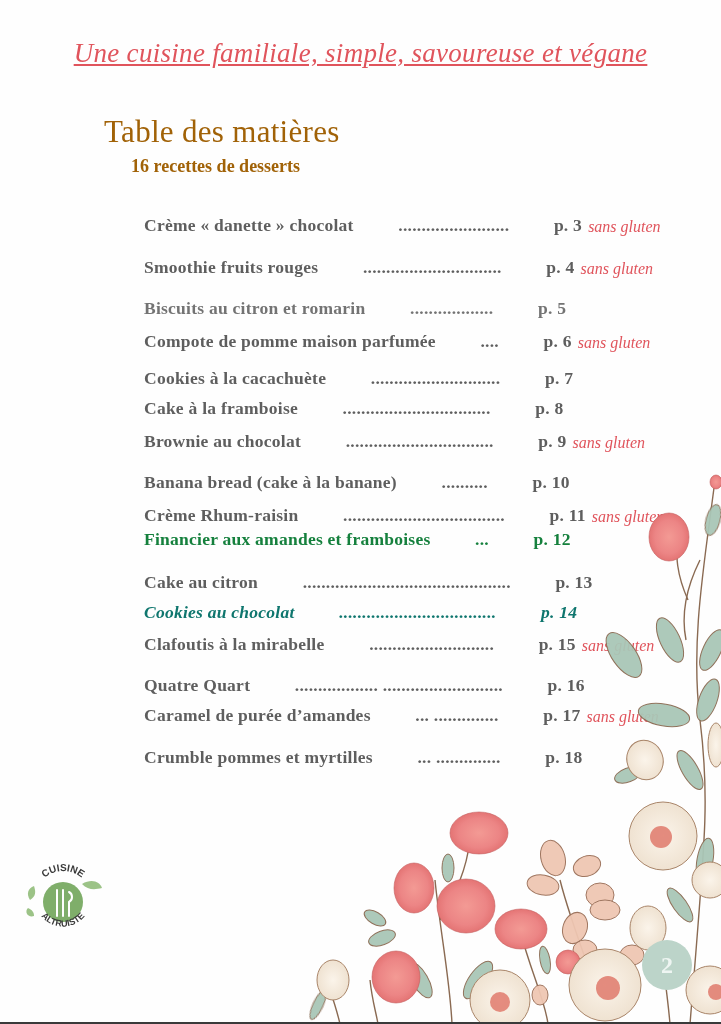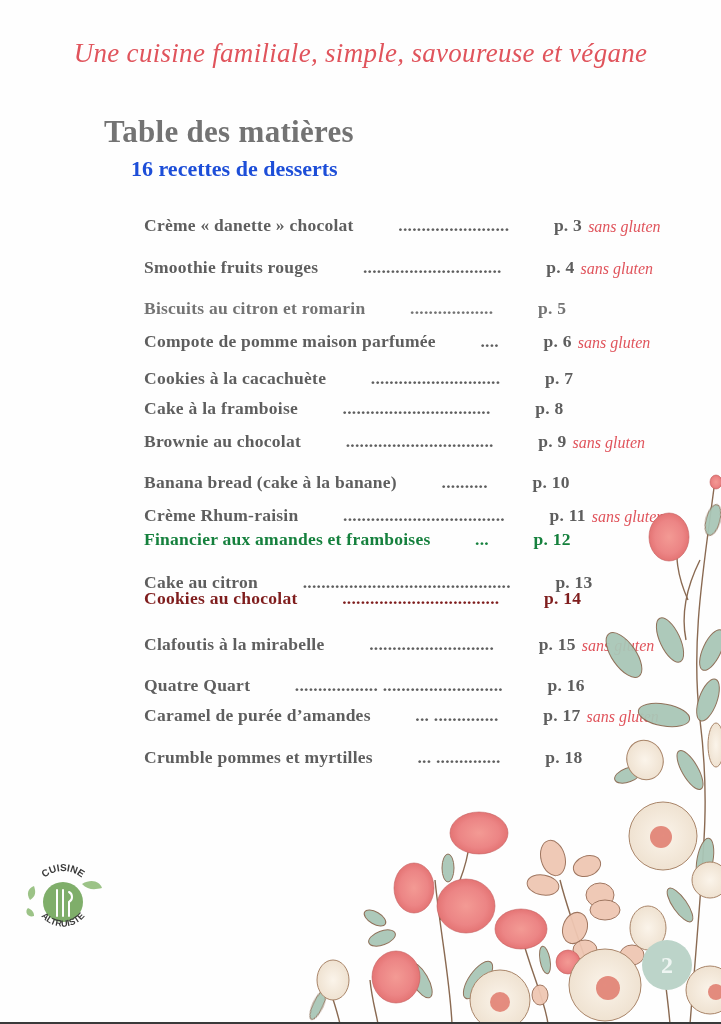--- a/index.html
+++ b/index.html
@@ -7,30 +7,31 @@
       width: 721px; height: 1024px; overflow: hidden;
       background: #ffffff; position: relative;
       font-family: "DejaVu Serif", serif;
     }
     .page { position: absolute; left: 0; top: 0; width: 721px; height: 1024px; background: #fefefe; }
     .tagline {
       position: absolute; left: 0; top: 38px; width: 721px; text-align: center;
       font-family: "Liberation Serif", serif; font-style: italic;
       font-size: 27px; letter-spacing: 0.3px;
       transform: scaleX(1.0);
+      text-decoration: underline;
     }
     .title {
       position: absolute; left: 104px; top: 114px;
-      font-family: "Liberation Serif", serif; font-weight: bold;
-      font-size: 31px; color: #737373; letter-spacing: 0.3px;
+      font-family: "Liberation Serif", serif; font-weight: normal;
+      font-size: 31px; color: #a16207; letter-spacing: 0.3px;
     }
     .subtitle {
       position: absolute; left: 131px; top: 156px;
       font-family: "Liberation Serif", serif; font-weight: bold;
-      font-size: 22px; color: #1d4ed8;
+      font-size: 18px; color: #a16207;
     }
     .toc { position: absolute; left: 104px; top: 0; width: 520px; }
     .toc-row {
       position: absolute; left: 0; height: 24px; white-space: nowrap;
       font-family: "Liberation Serif", serif; font-weight: bold;
       font-size: 17.5px; color: #5e5e5e; letter-spacing: 0.25px;
     }
     .toc-row .name, .toc-row .dots, .toc-row .page-ref { vertical-align: baseline; margin-left: 40px; }
     .toc-row .gf {
       font-family: "Liberation Serif", serif; font-style: italic; font-weight: normal;
@@ -62,21 +63,21 @@
       <div class="toc-row" style="top: 257px; color: rgb(94, 94, 94);"><span class="name">Smoothie fruits rouges</span> <span class="dots">..............................</span> <span class="page-ref">p. 4</span><span class="gf" style="color: rgb(224, 84, 92);">sans gluten</span></div>
       <div class="toc-row" style="top: 298px; color: #737373;"><span class="name">Biscuits au citron et romarin</span> <span class="dots">..................</span> <span class="page-ref">p. 5</span></div>
       <div class="toc-row" style="top: 331px; color: rgb(94, 94, 94);"><span class="name">Compote de pomme maison parfumée</span> <span class="dots">....</span> <span class="page-ref">p. 6</span><span class="gf" style="color: rgb(224, 84, 92);">sans gluten</span></div>
       <div class="toc-row" style="top: 368px; color: rgb(94, 94, 94);"><span class="name">Cookies à la cacachuète</span> <span class="dots">............................</span> <span class="page-ref">p. 7</span></div>
       <div class="toc-row" style="top: 398px; color: rgb(94, 94, 94);"><span class="name">Cake à la framboise </span> <span class="dots">................................</span> <span class="page-ref">p. 8</span></div>
       <div class="toc-row" style="top: 431px; color: rgb(94, 94, 94);"><span class="name">Brownie au chocolat</span> <span class="dots">................................</span> <span class="page-ref">p. 9</span><span class="gf" style="color: rgb(224, 84, 92);">sans gluten</span></div>
       <div class="toc-row" style="top: 472px; color: rgb(94, 94, 94);"><span class="name">Banana bread (cake à la banane)</span> <span class="dots">..........</span> <span class="page-ref">p. 10</span></div>
       <div class="toc-row" style="top: 505px; color: rgb(94, 94, 94);"><span class="name">Crème Rhum-raisin</span> <span class="dots">...................................</span> <span class="page-ref">p. 11</span><span class="gf" style="color: rgb(224, 84, 92);">sans gluten</span></div>
       <div class="toc-row" style="top: 529px; color: #15803d;"><span class="name">Financier aux amandes et framboises</span> <span class="dots">...</span> <span class="page-ref">p. 12</span></div>
       <div class="toc-row" style="top: 572px; color: rgb(94, 94, 94);"><span class="name">Cake au citron</span> <span class="dots">.............................................</span> <span class="page-ref">p. 13</span></div>
-      <div class="toc-row" style="top: 588px; color: #7f1d1d;"><span class="name">Cookies au chocolat</span> <span class="dots">..................................</span> <span class="page-ref">p. 14</span></div>
+      <div class="toc-row" style="top: 602px; color: #0f766e; font-style: italic;"><span class="name">Cookies au chocolat</span> <span class="dots">..................................</span> <span class="page-ref">p. 14</span></div>
       <div class="toc-row" style="top: 634px; color: rgb(94, 94, 94);"><span class="name">Clafoutis à la mirabelle</span> <span class="dots">...........................</span> <span class="page-ref">p. 15</span><span class="gf" style="color: rgb(224, 84, 92);">sans gluten</span></div>
       <div class="toc-row" style="top: 675px; color: rgb(94, 94, 94); text-align: right;"><span class="name">Quatre Quart</span> <span class="dots">.................. ..........................</span> <span class="page-ref">p. 16</span></div>
       <div class="toc-row" style="top: 705px; color: rgb(94, 94, 94);"><span class="name">Caramel de purée d’amandes</span> <span class="dots">... ..............</span> <span class="page-ref">p. 17</span><span class="gf" style="color: rgb(224, 84, 92);">sans gluten</span></div>
       <div class="toc-row" style="top: 747px; color: rgb(94, 94, 94);"><span class="name">Crumble pommes et myrtilles</span> <span class="dots">... ..............</span> <span class="page-ref">p. 18</span></div>
     </div>
 
   <svg class="floral" viewBox="0 0 721 1024" xmlns="http://www.w3.org/2000/svg">
     <defs>
       <radialGradient id="pinkCluster" cx="50%" cy="50%" r="50%">
         <stop offset="0%" stop-color="#f39a94"></stop>

